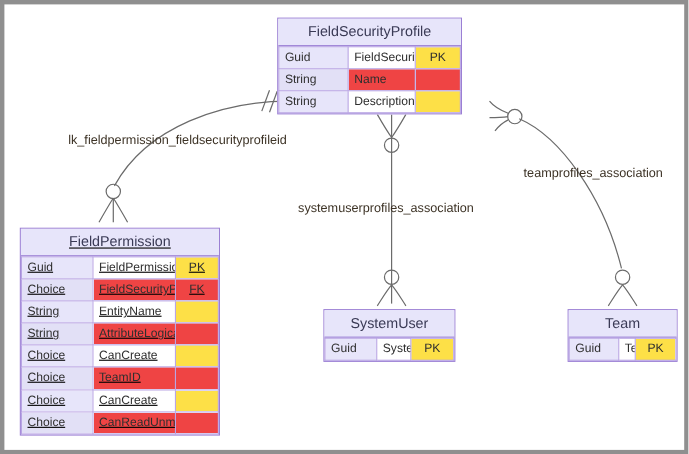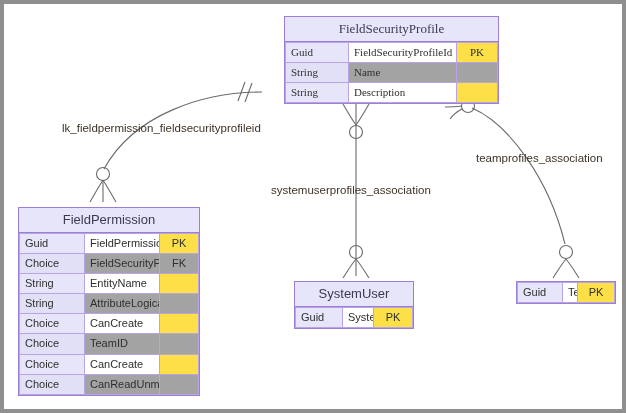--- a/index.html
+++ b/index.html
@@ -62,36 +62,36 @@
     background: #e7e5fa;
   }
   td.c-name {
     background: #ffffff;
   }
   td.c-key {
     background: #fde047;
     text-align: center;
   }
   tr.alt td.c-name, tr.alt td.c-key {
-    background: #a3a3a3;
+    background: #ef4444;
   }
   tr.alt td.c-type {
     background: #e2e0f6;
   }
   .edge-label {
     position: absolute;
     font-size: 11.5px;
     color: #3d3326;
     white-space: nowrap;
     z-index: 6;
     background: transparent;
   }
   
-  #ent-fieldsecurityprofile { left: 280px; top: 12px;  width: 215px; font-family: Liberation Serif, serif; }
-  #ent-fieldpermission      { left: 14px;  top: 203px; width: 182px; }
+  #ent-fieldsecurityprofile { left: 248px; top: 12px;  width: 168px; }
+  #ent-fieldpermission      { left: 14px;  top: 203px; width: 182px; text-decoration: underline; }
   #ent-systemuser           { left: 290px; top: 277px; width: 120px; }
   #ent-team                 { left: 512px; top: 277px; width: 100px; }
 </style>
 </head>
 <body>
 
 <div id="canvas">
 
   <svg id="edges" viewBox="0 0 618 405" xmlns="http://www.w3.org/2000/svg">
     <g fill="none" stroke="#6b6b6b" stroke-width="1.1">
@@ -213,20 +213,21 @@
         <tr>
           <td class="c-type" style="width:36px">Guid</td>
           <td class="c-name">SystemUserId</td>
           <td class="c-key" style="width:28px">PK</td>
         </tr>
       </tbody>
     </table>
   </div>
 
   <div class="entity" id="ent-team">
+    <div class="entity-title">Team</div>
     <table class="attrs">
       <tbody>
         <tr>
           <td class="c-type" style="width:34px">Guid</td>
           <td class="c-name">TeamID</td>
           <td class="c-key" style="width:26px">PK</td>
         </tr>
       </tbody>
     </table>
   </div>

